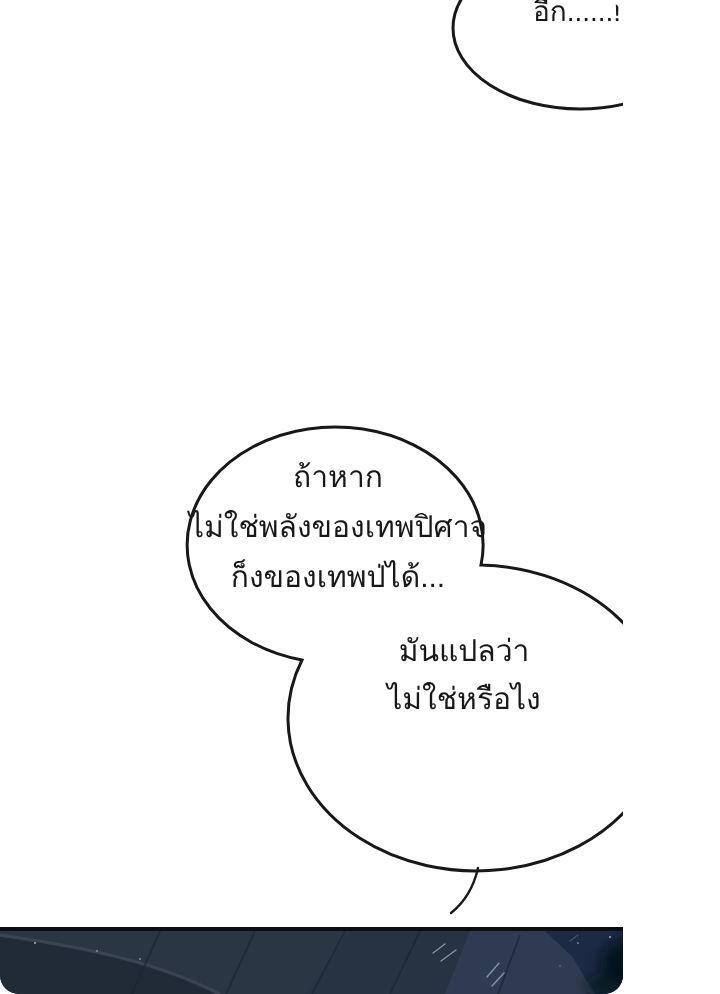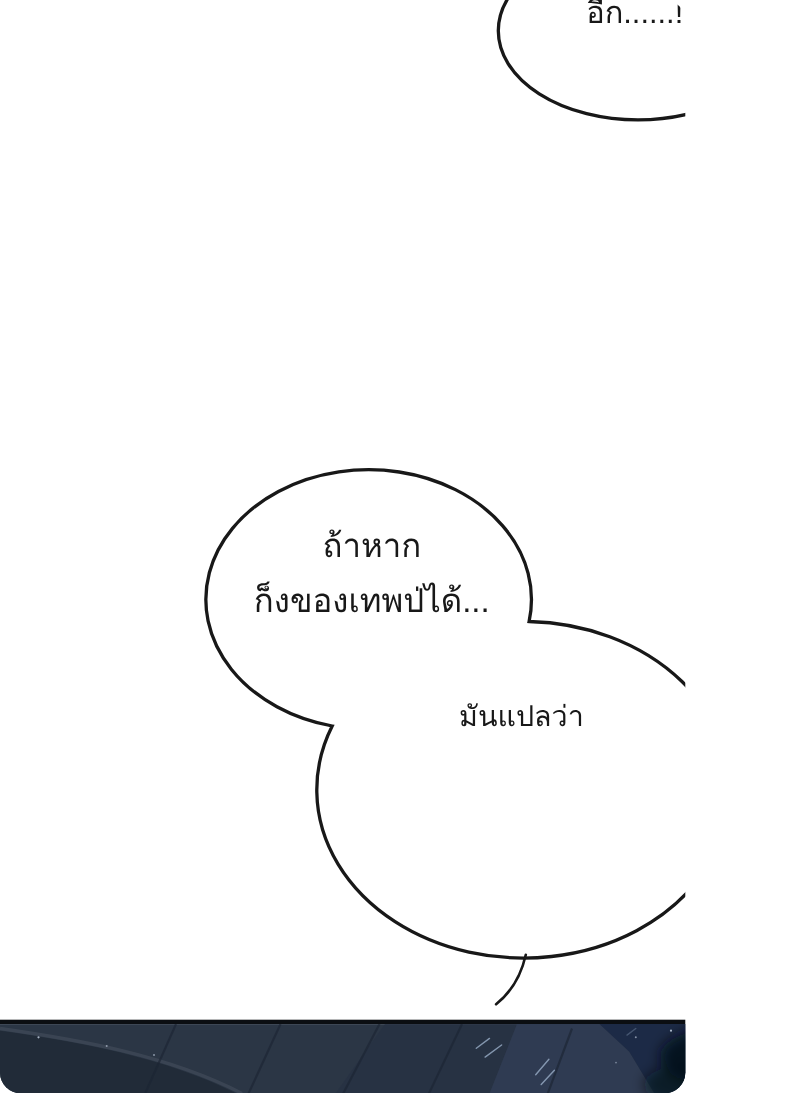--- a/index.html
+++ b/index.html
@@ -23,26 +23,26 @@
     color: #181818;
     text-align: center;
     white-space: nowrap;
   }
   .bubble-text .line { text-align: center; }
   #top-bubble-text {
     left: 457px; top: -8px; width: 240px;
     font-size: 28px; line-height: 40px;
   }
   #middle-bubble-text {
-    left: 168px; top: 472px; width: 340px;
+    left: 168px; top: 452px; width: 340px;
     font-size: 30px; line-height: 50px;
   }
   #bottom-bubble-text {
-    left: 294px; top: 627px; width: 360px;
-    font-size: 26px; line-height: 48px;
+    left: 284px; top: 627px; width: 360px;
+    font-size: 30px; line-height: 48px;
   }
   .art-strip {
     position: absolute;
     left: 0; top: 927px;
     width: 720px; height: 67px;
   }
   .art-strip .border-line {
     position: absolute; left: 0; top: 0;
     width: 720px; height: 4px;
   }
@@ -64,25 +64,27 @@
 
     <path d="M 478 868 C 474 886 466 901 451 913" fill="none" stroke-width="2.4" stroke-linecap="round" stroke="#181818"></path>
   </svg>
 
   <div class="bubble-text" id="top-bubble-text">
     <div class="line">อีก......!</div>
   </div>
 
   <div class="bubble-text" id="middle-bubble-text">
     <div class="line">ถ้าหาก</div>
+    <div class="line">ไม่ใช่พลังของเทพปิศาจ</div>
     <div class="line">ก็งของเทพป่ได้...</div>
   </div>
 
   <div class="bubble-text" id="bottom-bubble-text">
     <div class="line">มันแปลว่า</div>
+    <div class="line">ไม่ใช่หรือไง</div>
   </div>
 
   <div class="art-strip">
     <div class="border-line" style="background:#0b0e12;"></div>
     <svg viewBox="0 0 720 63" preserveAspectRatio="none" aria-hidden="true">
       <defs>
         <filter id="smokeBlur" x="-60%" y="-60%" width="220%" height="220%">
           <feGaussianBlur stdDeviation="6"></feGaussianBlur>
         </filter>
       </defs>

